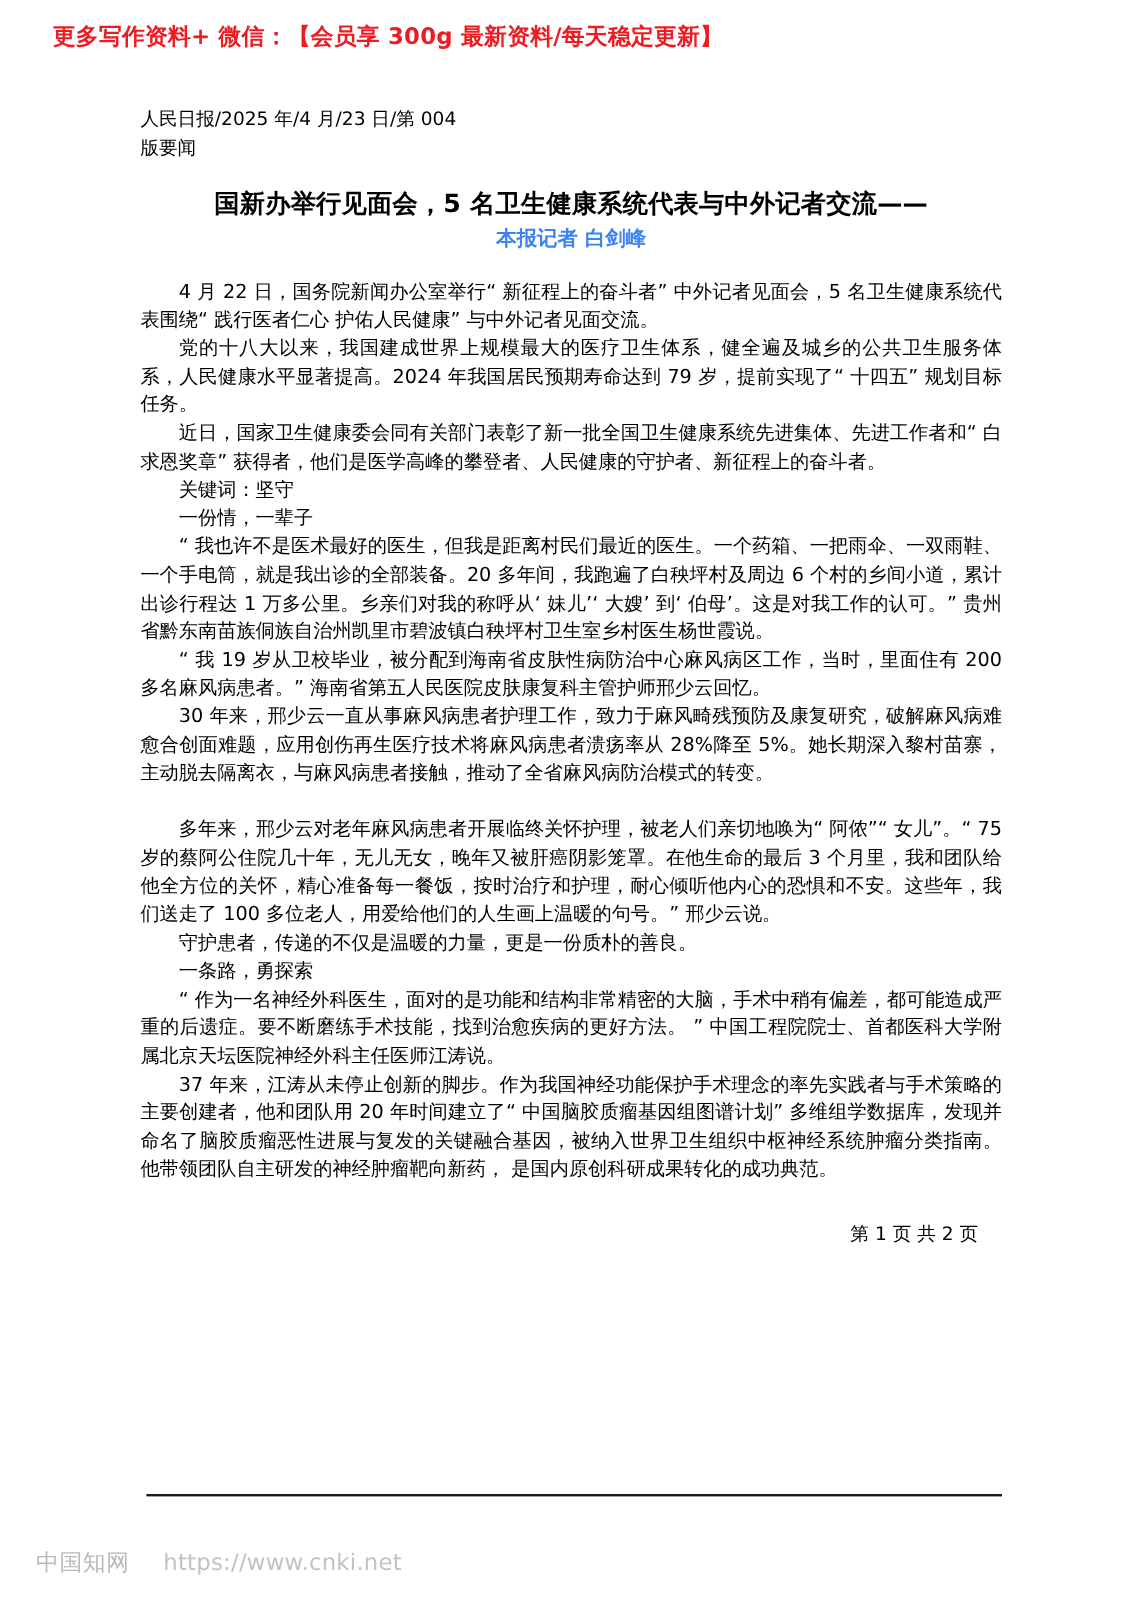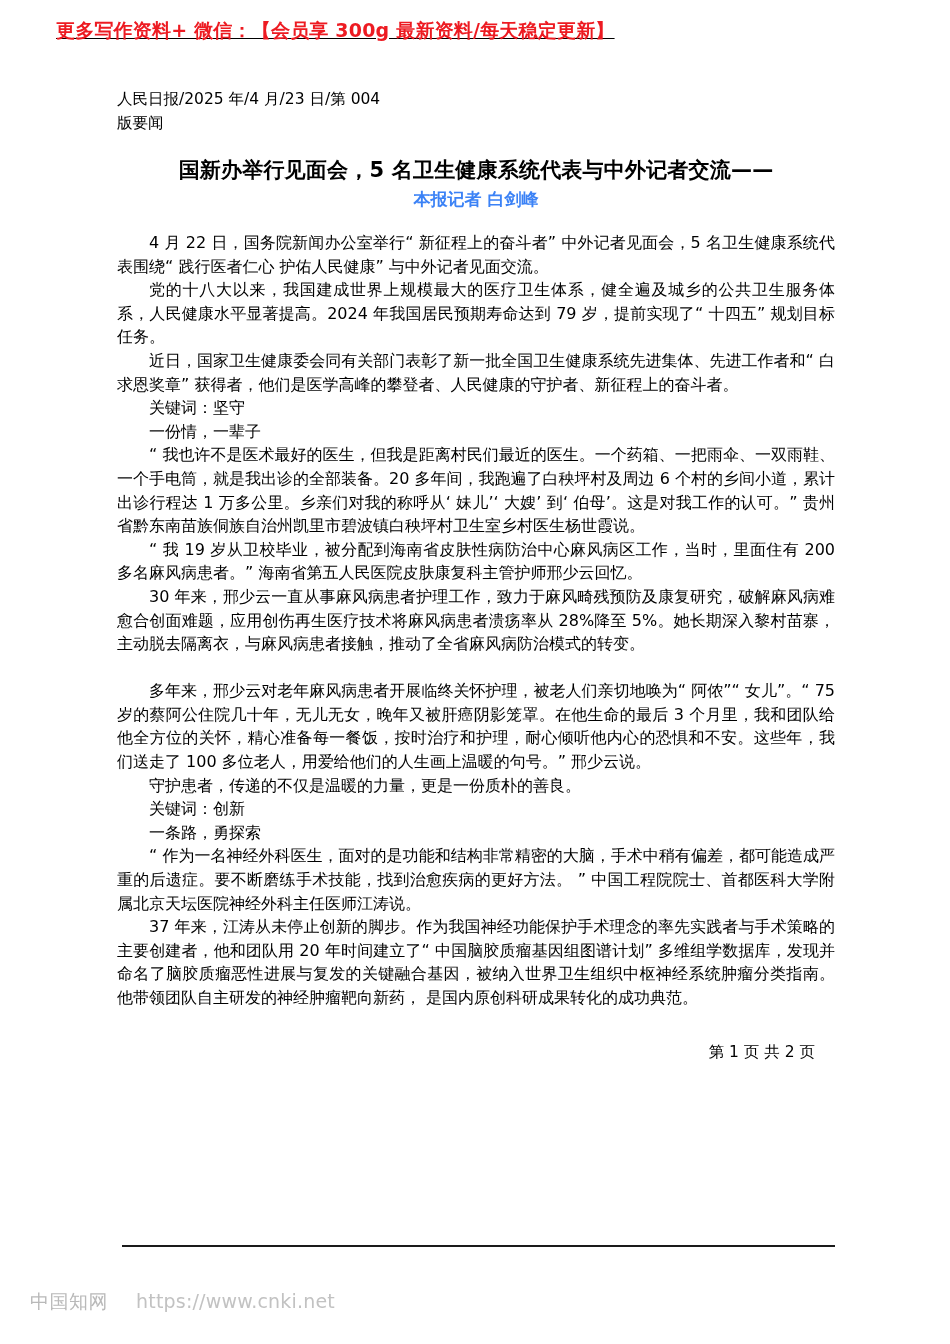--- a/index.html
+++ b/index.html
@@ -20,23 +20,22 @@
 
   
   .promo-banner {
     position: absolute;
     left: 0;
     top: 0;
     width: 768px;
     height: 62px;
     display: flex;
     align-items: center;
-    padding-left: 56px;
+    padding-left: 44px;
     box-sizing: border-box;
-    text-decoration: underline;
   }
   .promo-text {
     color: #ED1B22;
     font-weight: bold;
     font-size: 19px;
     letter-spacing: 0.2px;
     white-space: nowrap;
     font-family: "DejaVu Sans", "Liberation Sans", sans-serif;
   }
 
@@ -163,21 +162,20 @@
         <p class="para">4 月 22 日，国务院新闻办公室举行“ 新征程上的奋斗者” 中外记者见面会，5 名卫生健康系统代表围绕“ 践行医者仁心  护佑人民健康” 与中外记者见面交流。</p>
         <p class="para">党的十八大以来，我国建成世界上规模最大的医疗卫生体系，健全遍及城乡的公共卫生服务体系，人民健康水平显著提高。2024 年我国居民预期寿命达到 79 岁，提前实现了“ 十四五” 规划目标任务。</p>
         <p class="para">近日，国家卫生健康委会同有关部门表彰了新一批全国卫生健康系统先进集体、先进工作者和“ 白求恩奖章” 获得者，他们是医学高峰的攀登者、人民健康的守护者、新征程上的奋斗者。</p>
         <p class="para">关键词：坚守</p>
         <p class="para">一份情，一辈子</p>
         <p class="para">“ 我也许不是医术最好的医生，但我是距离村民们最近的医生。一个药箱、一把雨伞、一双雨鞋、一个手电筒，就是我出诊的全部装备。20 多年间，我跑遍了白秧坪村及周边 6 个村的乡间小道，累计出诊行程达 1 万多公里。乡亲们对我的称呼从‘ 妹儿’‘ 大嫂’ 到‘ 伯母’。这是对我工作的认可。” 贵州省黔东南苗族侗族自治州凯里市碧波镇白秧坪村卫生室乡村医生杨世霞说。</p>
         <p class="para">“ 我 19 岁从卫校毕业，被分配到海南省皮肤性病防治中心麻风病区工作，当时，里面住有 200 多名麻风病患者。” 海南省第五人民医院皮肤康复科主管护师邢少云回忆。</p>
         <p class="para">30 年来，邢少云一直从事麻风病患者护理工作，致力于麻风畸残预防及康复研究，破解麻风病难愈合创面难题，应用创伤再生医疗技术将麻风病患者溃疡率从 28%降至 5%。她长期深入黎村苗寨，主动脱去隔离衣，与麻风病患者接触，推动了全省麻风病防治模式的转变。</p>
         <p class="para spacer-before">多年来，邢少云对老年麻风病患者开展临终关怀护理，被老人们亲切地唤为“ 阿侬”“ 女儿”。“ 75 岁的蔡阿公住院几十年，无儿无女，晚年又被肝癌阴影笼罩。在他生命的最后 3 个月里，我和团队给他全方位的关怀，精心准备每一餐饭，按时治疗和护理，耐心倾听他内心的恐惧和不安。这些年，我们送走了 100 多位老人，用爱给他们的人生画上温暖的句号。” 邢少云说。</p>
         <p class="para">守护患者，传递的不仅是温暖的力量，更是一份质朴的善良。</p>
-        <p class="para">关键词：创新</p>
         <p class="para">一条路，勇探索</p>
         <p class="para">“ 作为一名神经外科医生，面对的是功能和结构非常精密的大脑，手术中稍有偏差，都可能造成严重的后遗症。要不断磨练手术技能，找到治愈疾病的更好方法。 ” 中国工程院院士、首都医科大学附属北京天坛医院神经外科主任医师江涛说。</p>
         <p class="para">37 年来，江涛从未停止创新的脚步。作为我国神经功能保护手术理念的率先实践者与手术策略的主要创建者，他和团队用 20 年时间建立了“ 中国脑胶质瘤基因组图谱计划” 多维组学数据库，发现并命名了脑胶质瘤恶性进展与复发的关键融合基因，被纳入世界卫生组织中枢神经系统肿瘤分类指南。 他带领团队自主研发的神经肿瘤靶向新药， 是国内原创科研成果转化的成功典范。</p>
       </div>
 
     <div class="page-footer">第 1 页 共 2 页</div>
 
   </div>
 
   <div class="bottom-rule"></div>

